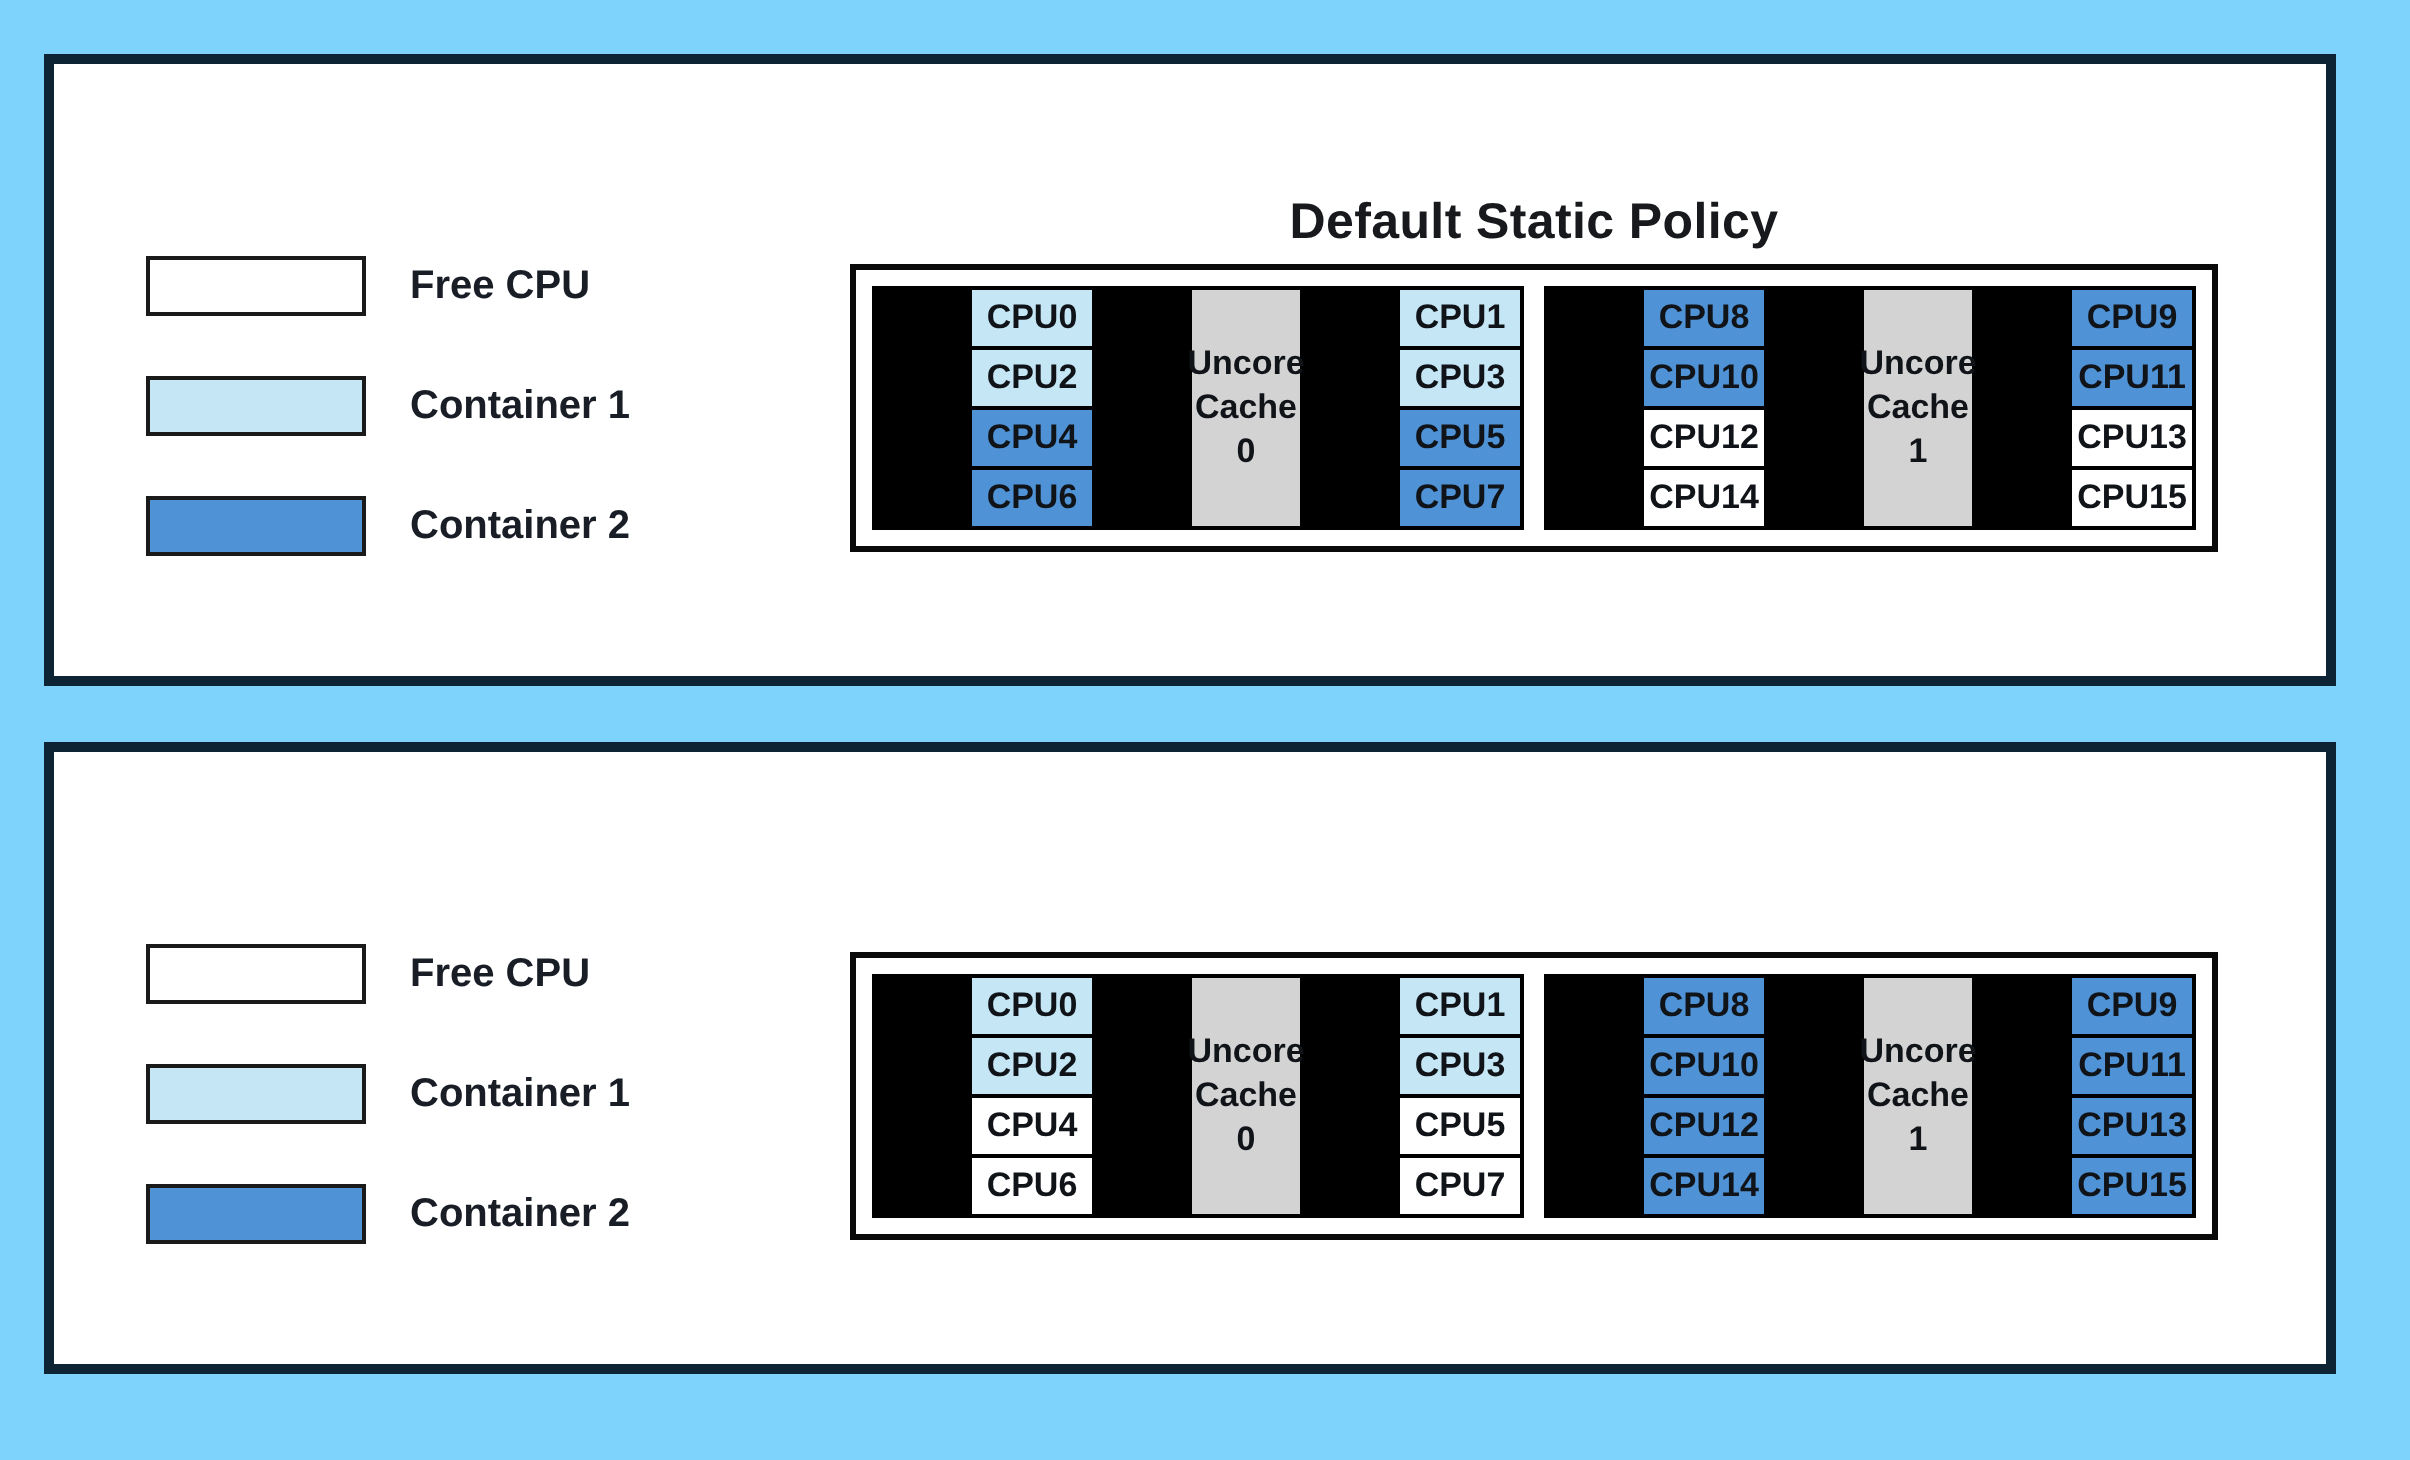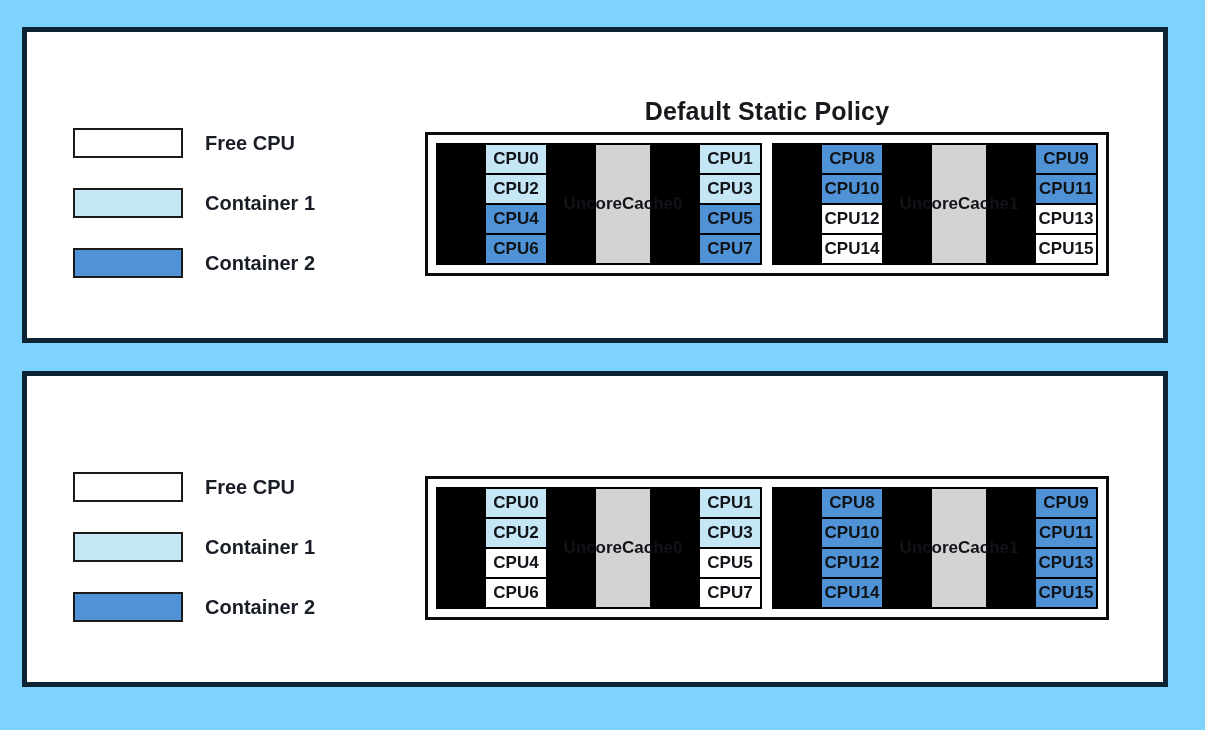--- a/index.html
+++ b/index.html
@@ -88,21 +88,21 @@
     display: flex;
     align-items: center;
     justify-content: center;
     font-weight: bold;
     font-size: 17px;
     color: #101318;
     background: #ffffff;
     margin-left: 48px;
   }
   .uncore {
-    flex-direction: row;
+    flex-direction: column;
     line-height: 1.28;
     text-align: center;
   }
 </style>
 </head>
 <body>
 
 <div id="stage">
 
   <section class="panel" id="panel-0">

